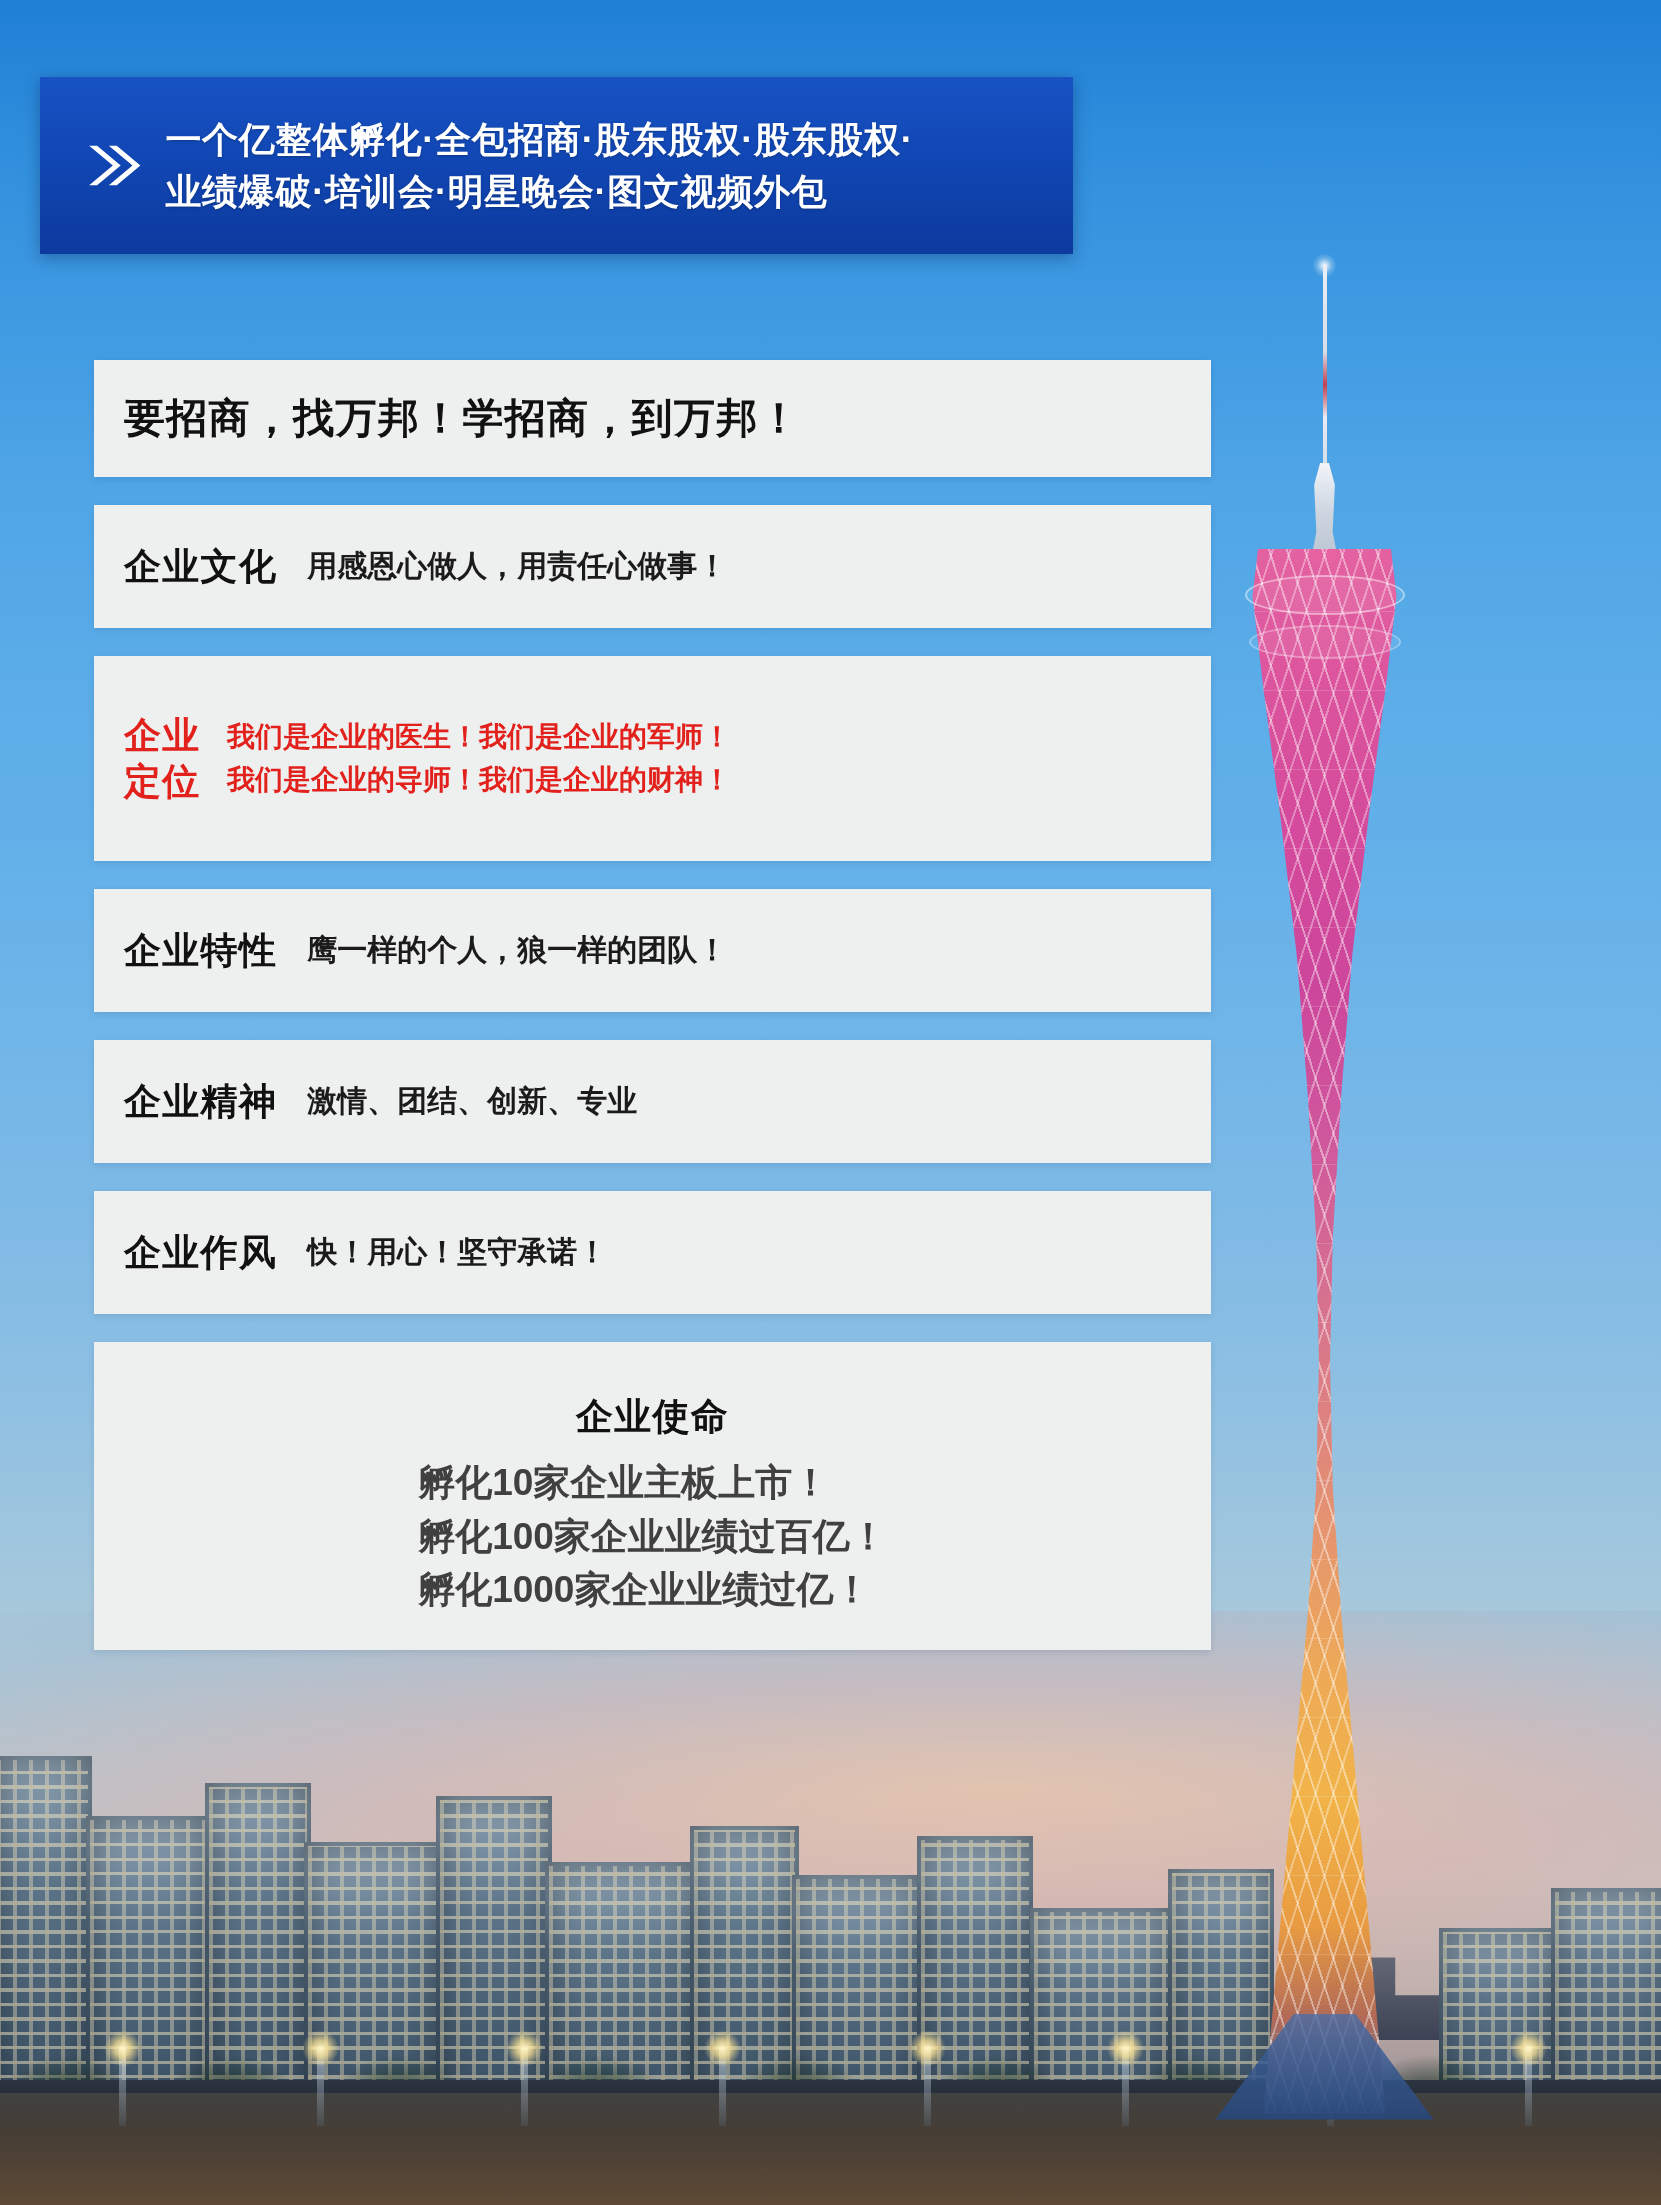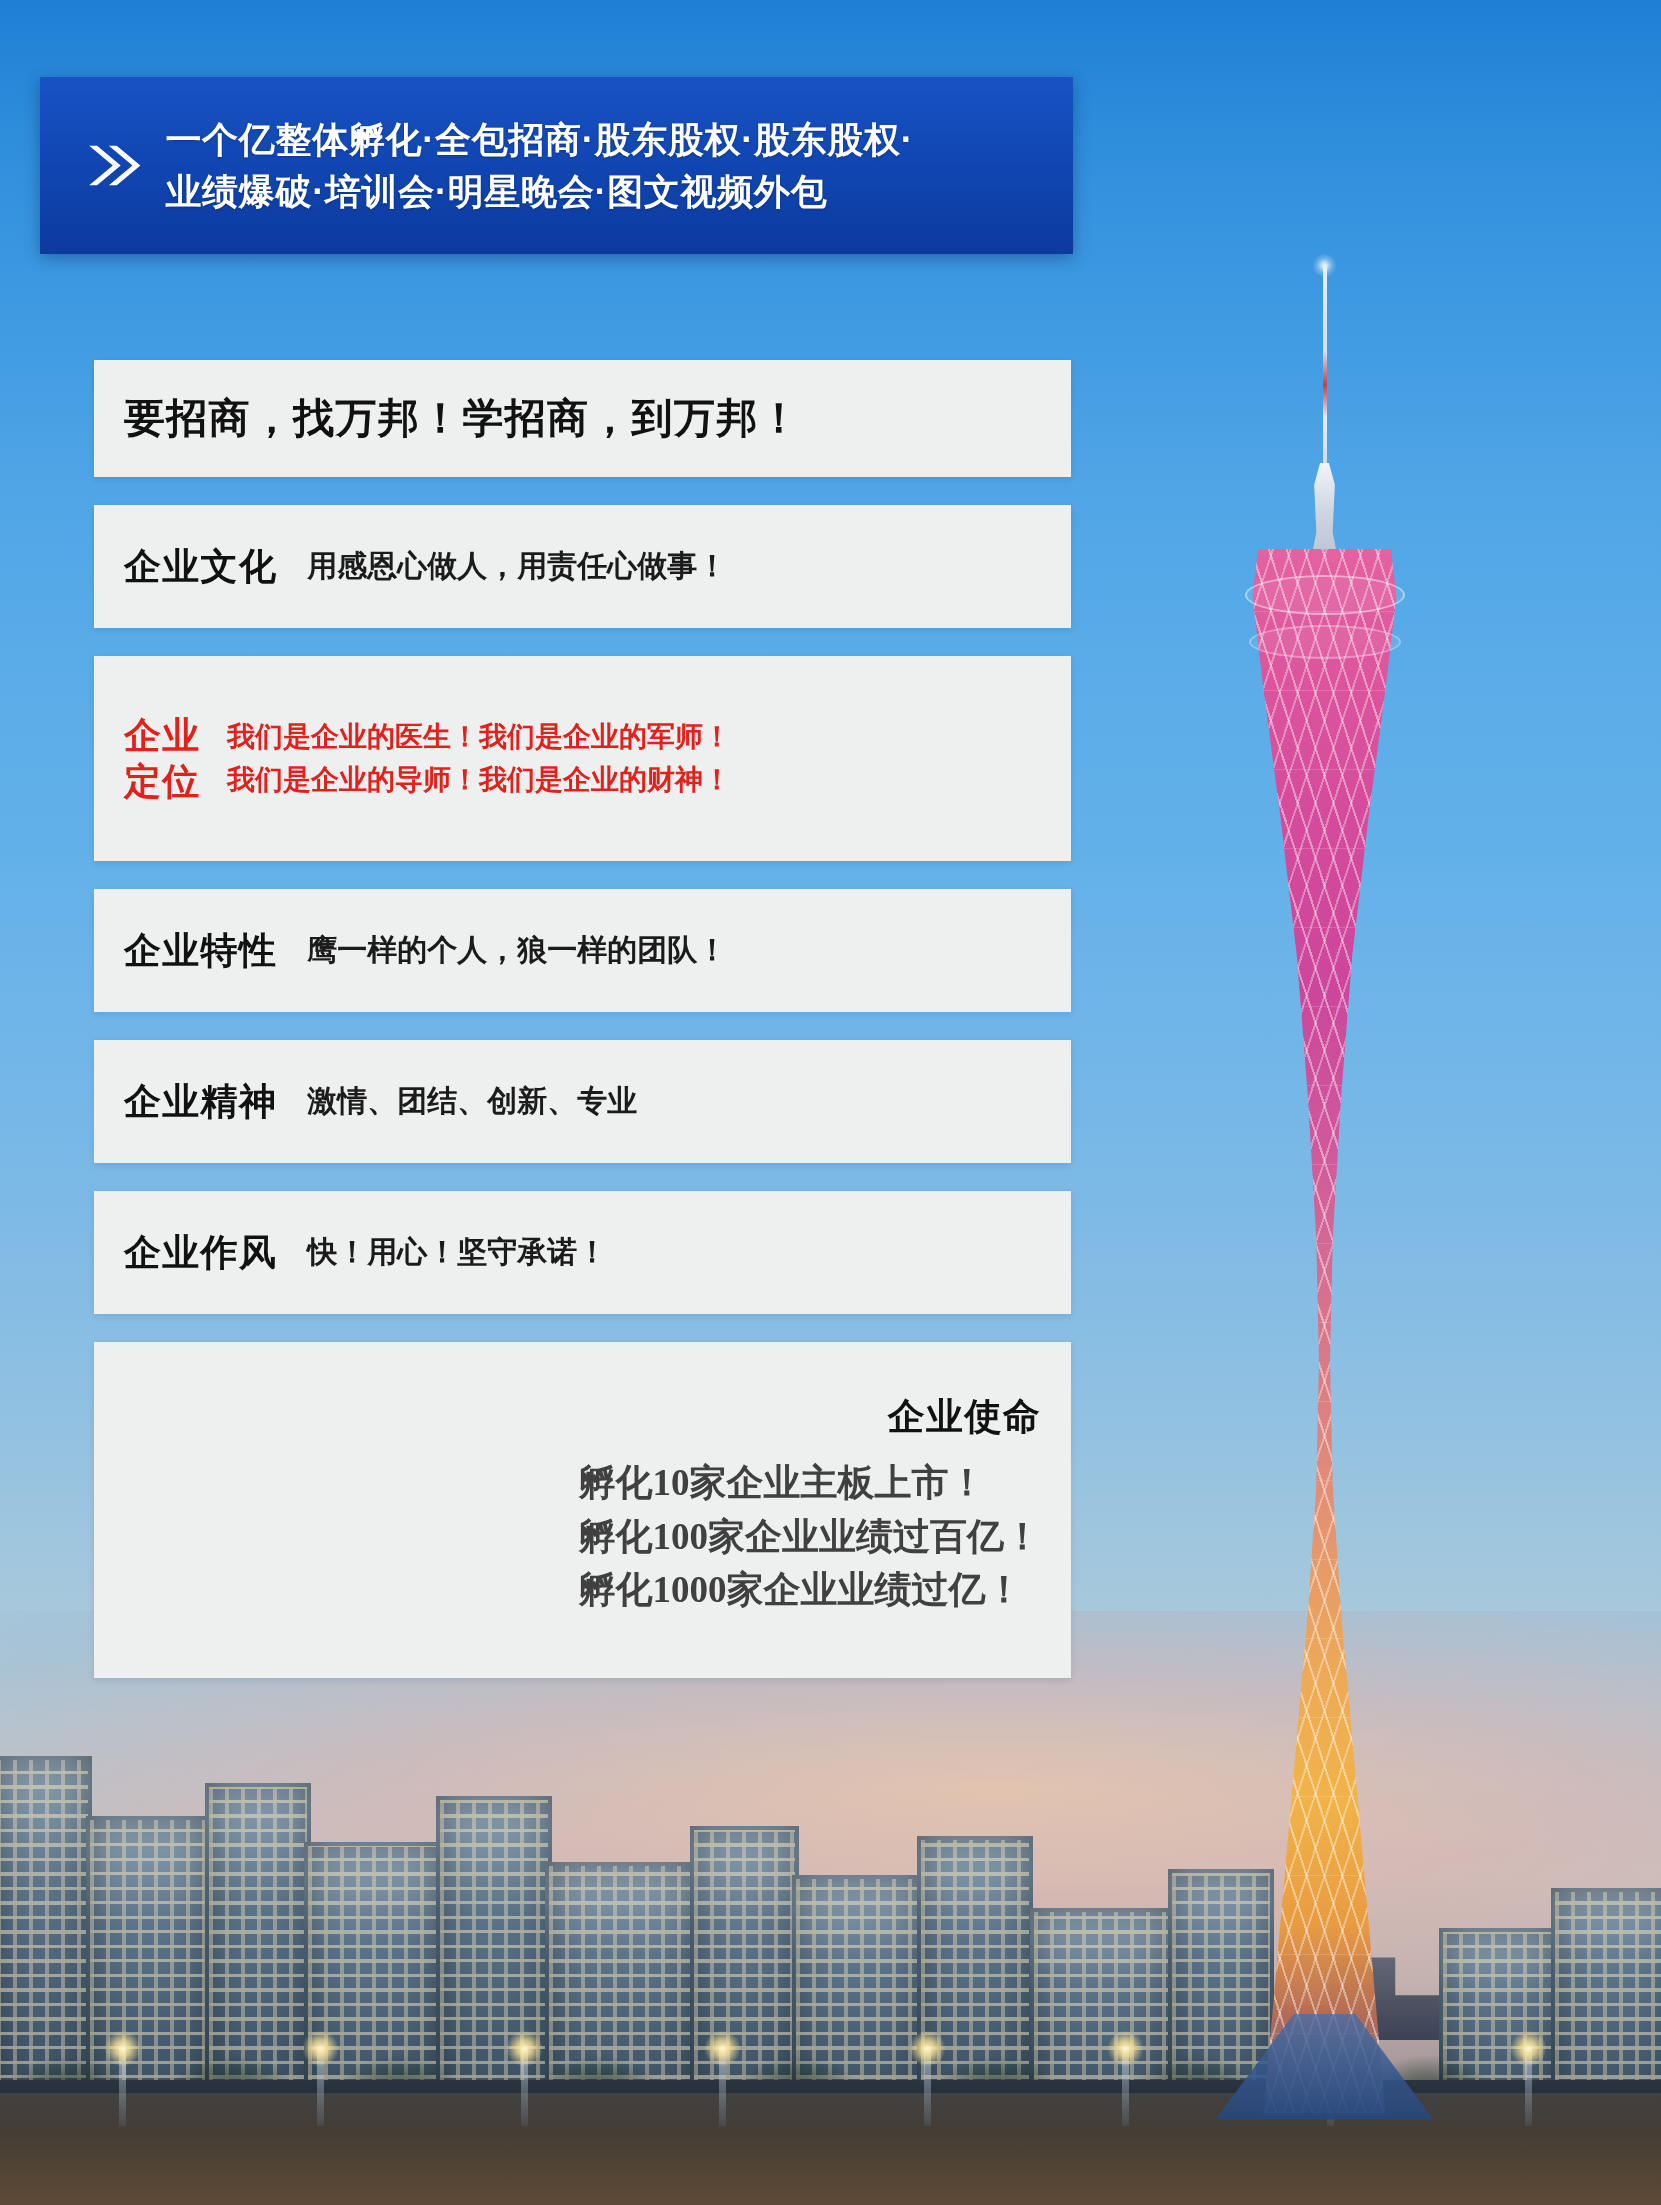--- a/index.html
+++ b/index.html
@@ -277,22 +277,21 @@
     letter-spacing: 0.7px;
     white-space: pre-line;
     text-shadow: 0 1.3px 2.6px rgba(0,0,0,0.25);
   }
 
   
   .cards {
     position: absolute;
     left: 94px;
     top: 360px;
-    width: 977px;
-    font-family: Liberation Serif, serif;
+    width: 1117px;
   }
   .card {
     background: #eeefef;
     margin-bottom: 28px;
     padding: 0 30px;
     display: flex;
     align-items: center;
     box-shadow: 0 2px 6.6px rgba(0, 30, 80, 0.12);
   }
   .card-h1 {
@@ -339,24 +338,24 @@
     font-size: 28px;
     font-weight: bold;
     color: #e2211c;
     line-height: 1.52;
     white-space: pre-line;
   }
   
   .card-mission {
     height: 284px;
     flex-direction: column;
-    align-items: flex-end;
+    align-items: center;
     justify-content: center;
     padding-top: 20px;
-    padding-bottom: 32px;
+    padding-bottom: 4px;
   }
   .mission-title {
     font-size: 37px;
     font-weight: bold;
     color: #111111;
     margin-bottom: 14.5px;
     letter-spacing: 1.3px;
   }
   .mission-lines {
     font-size: 37px;

